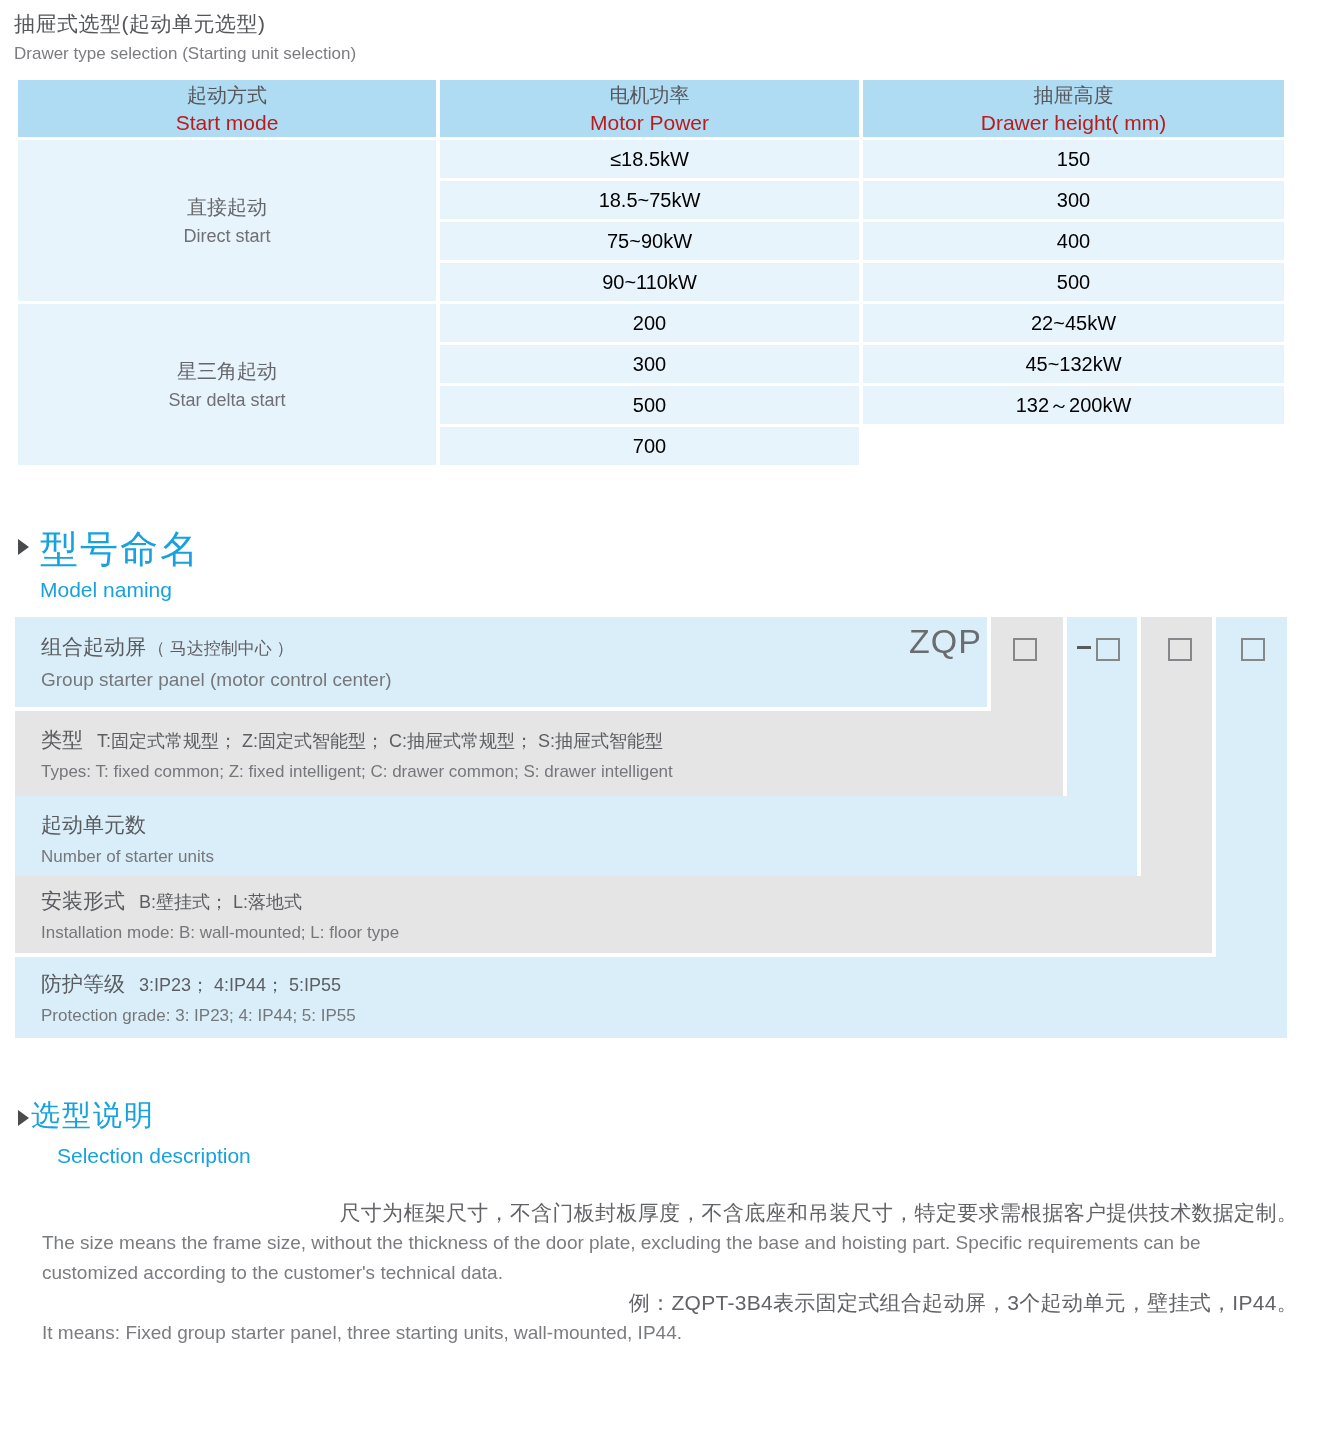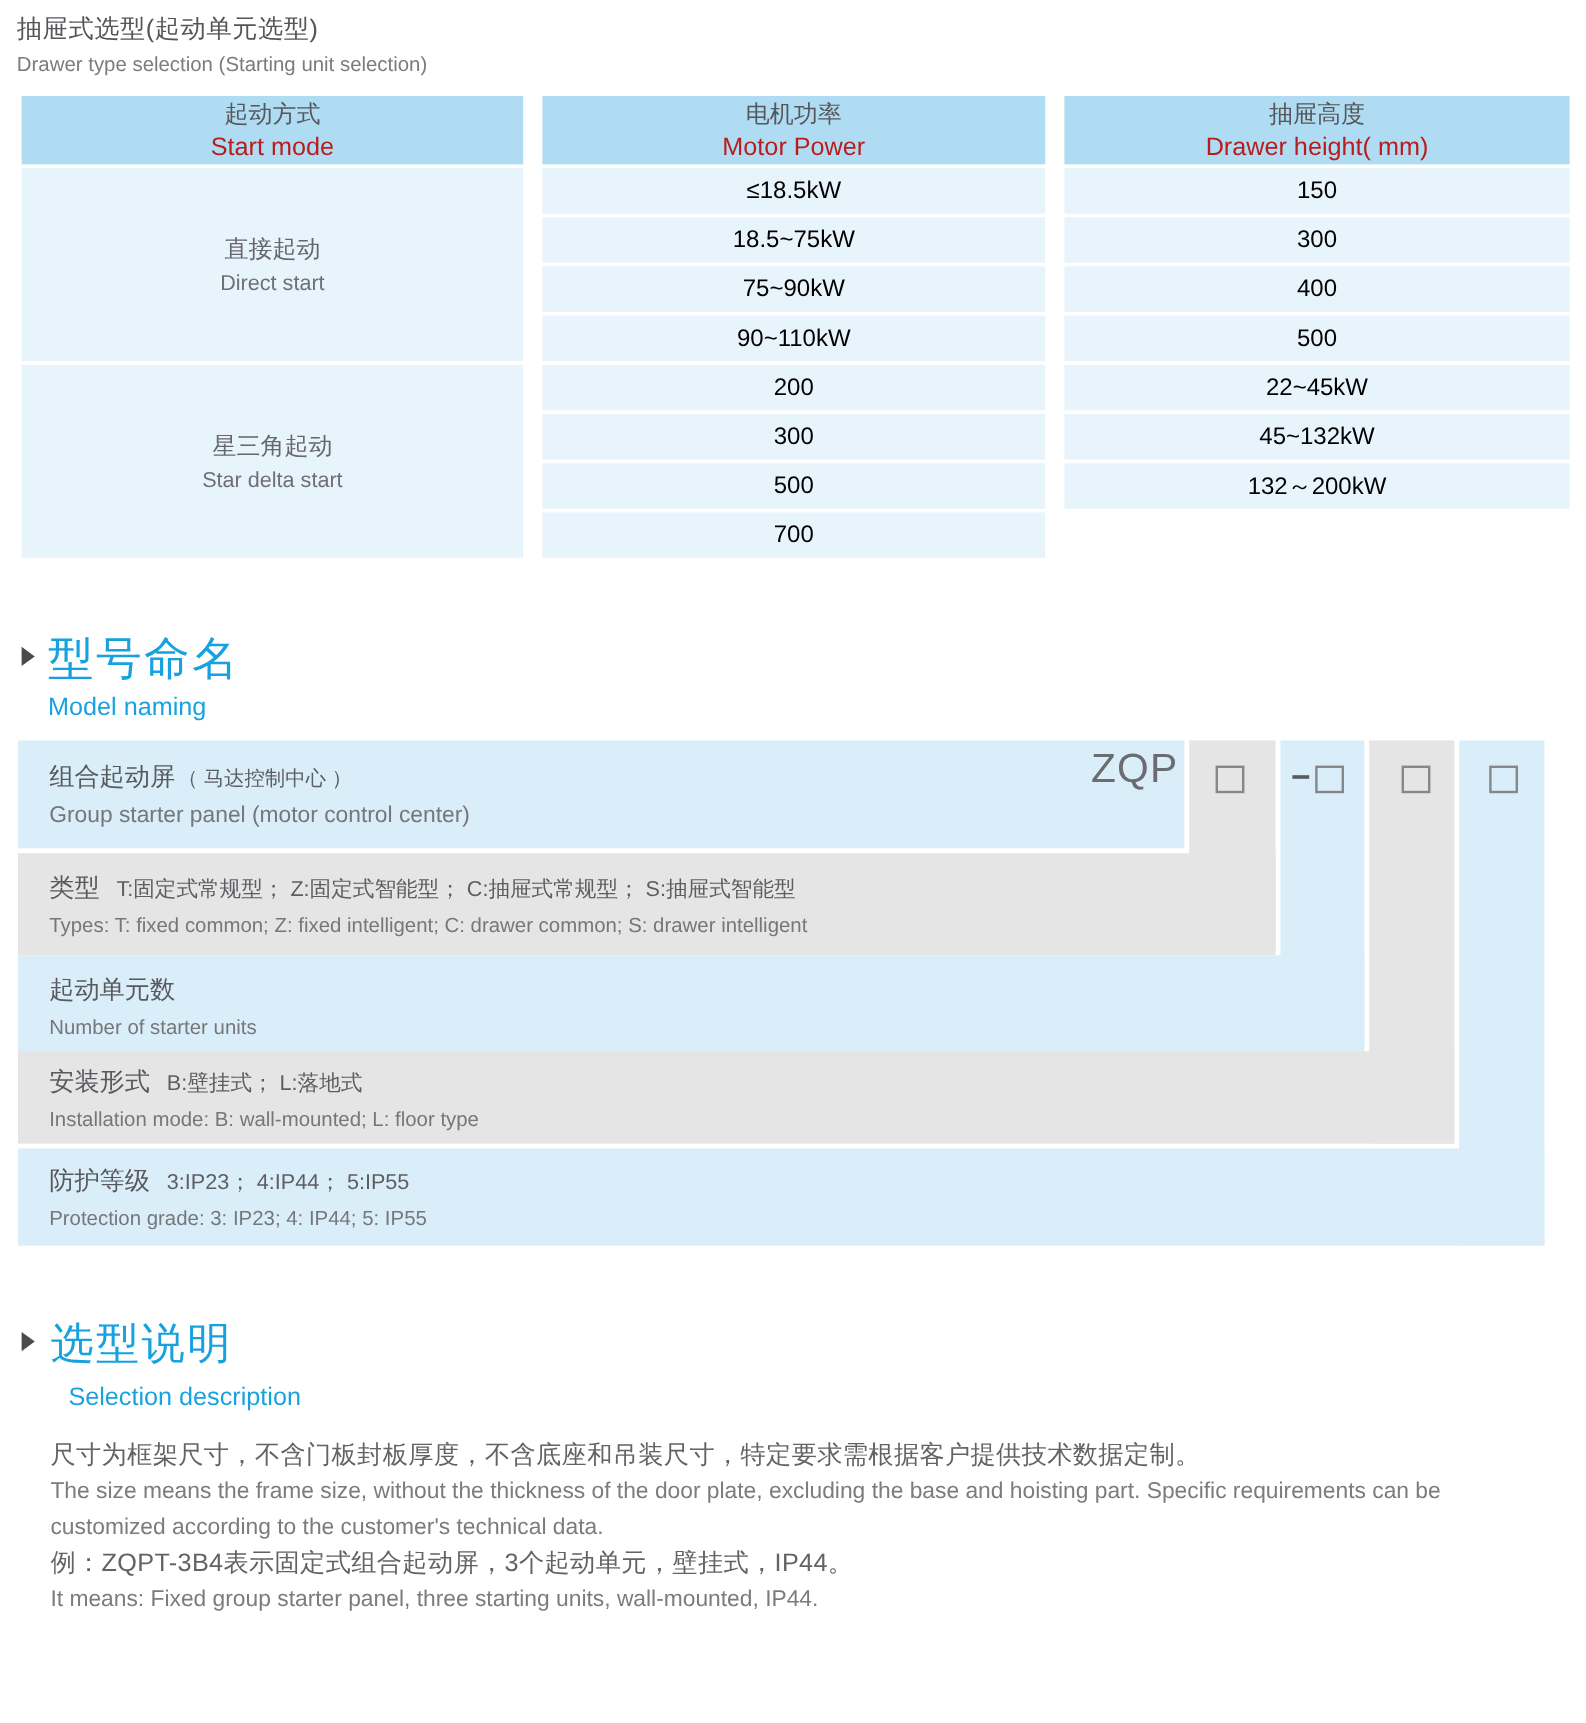--- a/index.html
+++ b/index.html
@@ -8,21 +8,21 @@
   .canvas { position:relative; width:1322px; height:1436px; background:#ffffff; overflow:hidden; }
 
   
   .doc-title { position:absolute; left:14px; top:10px; }
   .doc-title .zh { font-size:21px; color:#55565a; letter-spacing:0.5px; }
   .doc-title .en { font-size:17px; color:#7b7c80; margin-top:6px; }
 
   
   .sel-table { position:absolute; left:18px; top:80px;
     display:grid; grid-template-columns:418px 419px 421px;
-    grid-template-rows:57px repeat(8, 38px); gap:3px 16px; }
+    grid-template-rows:57px repeat(8, 38px); gap:3px 4px; }
   .cell { display:flex; flex-direction:column; align-items:center; justify-content:center; }
   .th { background:#afdcf2; }
   .td { background:#e8f4fc; }
   .th .zh { font-size:20px; color:#56575b; }
   .th .en { font-size:21px; color:#b91c1c; margin-top:2px; }
   .group { grid-row: span 4; }
   .group .zh { font-size:20px; color:#66676b; }
   .group .en { font-size:18px; color:#6f7074; margin-top:5px; }
   .val { font-size:20px; color:#000000; }
 
@@ -30,42 +30,42 @@
   .sec { position:absolute; }
   .sec .hrow { display:flex; align-items:flex-start; }
   .tri { width:0; height:0; border-left:11px solid #4a4b4d;
          border-top:8px solid transparent; border-bottom:8px solid transparent; }
   .sec1 { left:18px; top:524px; }
   .sec1 .tri { margin-top:15px; }
   .sec1 .zh { font-size:38px; color:#17a2df; margin-left:11px; letter-spacing:2px; }
   .sec1 .en { font-size:21px; color:#17a2df; margin-left:22px; margin-top:3px; }
   .sec2 { left:18px; top:1096px; }
   .sec2 .tri { margin-top:14px; }
-  .sec2 .zh { font-size:36px; color:#17a2df; margin-left:13px; letter-spacing:2px; }
+  .sec2 .zh { font-size:29px; color:#17a2df; margin-left:2px; letter-spacing:2px; }
   .sec2 .en { font-size:21px; color:#17a2df; margin-left:39px; margin-top:8px; }
 
   
   .band { position:absolute; display:flex; flex-direction:column; justify-content:center; padding-left:26px; }
   .blue { background:#daeefa; }
   .gray { background:#e5e5e6; }
   .col  { position:absolute; padding:0; }
   .band .zhline { font-size:21px; color:#595a5d; }
   .band .zhline .detail { font-size:18px; color:#5d5e61; margin-left:14px; }
   .band .enline { font-size:17px; color:#76777b; margin-top:8px; }
   .band.first .zhline .detail { font-size:17px; margin-left:2px; }
   .band.first .enline { font-size:19px; }
   .code-prefix { position:absolute; left:890px; top:617px; width:92px; height:48px;
     display:flex; align-items:center; justify-content:flex-end;
     font-size:34px; color:#6b6c70; letter-spacing:1px; }
   .box { position:absolute; width:24px; height:23px; border:2px solid #85878a; }
   .dash { position:absolute; left:1077px; top:646px; width:14px; height:3px; background:#595a5d; }
 
   
   .desc { position:absolute; left:42px; top:1198px; width:1256px; }
-  .desc .zh { font-size:21px; color:#626366; line-height:30px; letter-spacing:0.3px; }
+  .desc .zh { font-size:21px; color:#626366; line-height:30px; letter-spacing:0.3px;text-align:right; }
   .desc .en { font-size:19px; color:#7b7c7f; line-height:30px; }
 </style>
 </head>
 <body>
 
 <div class="canvas">
 
   <div class="doc-title">
     <div class="zh">抽屉式选型(起动单元选型)</div>
     <div class="en">Drawer type selection (Starting unit selection)</div>

